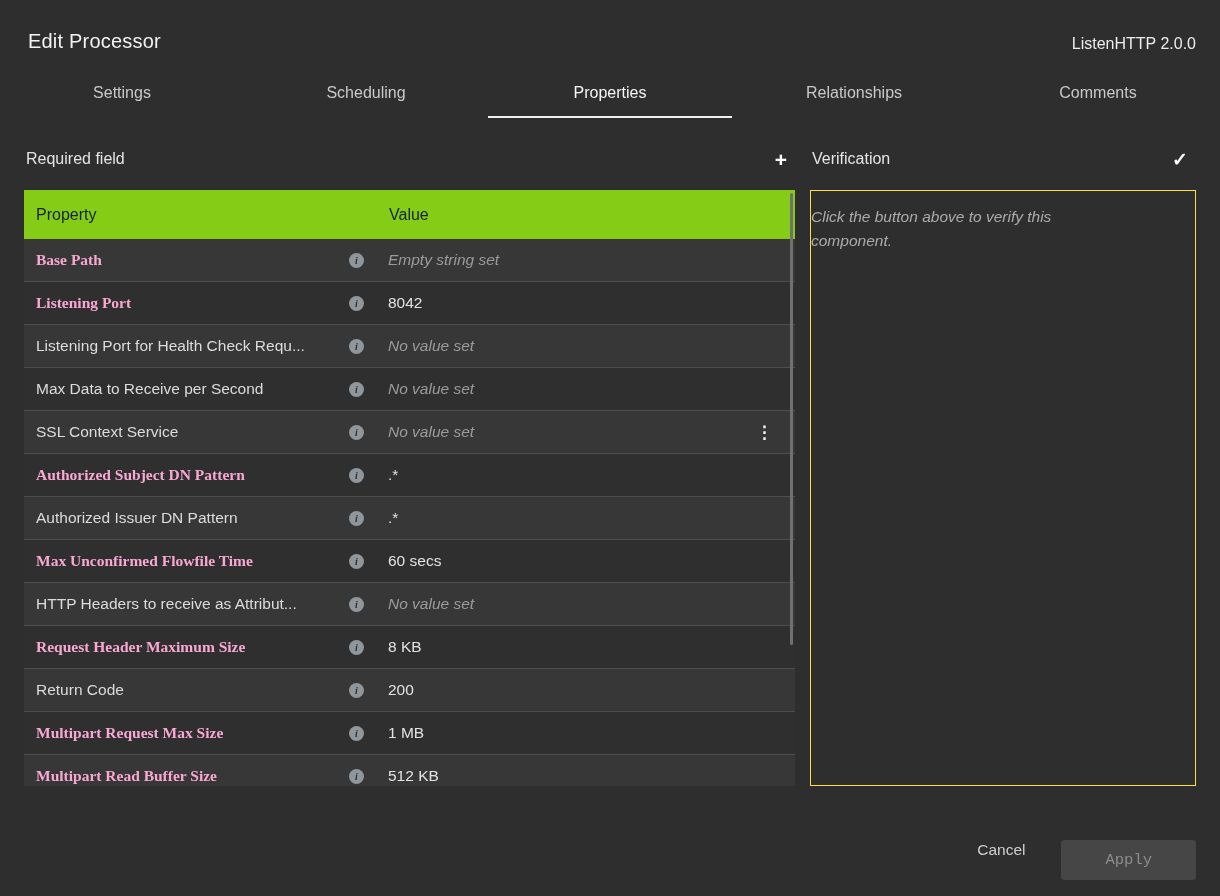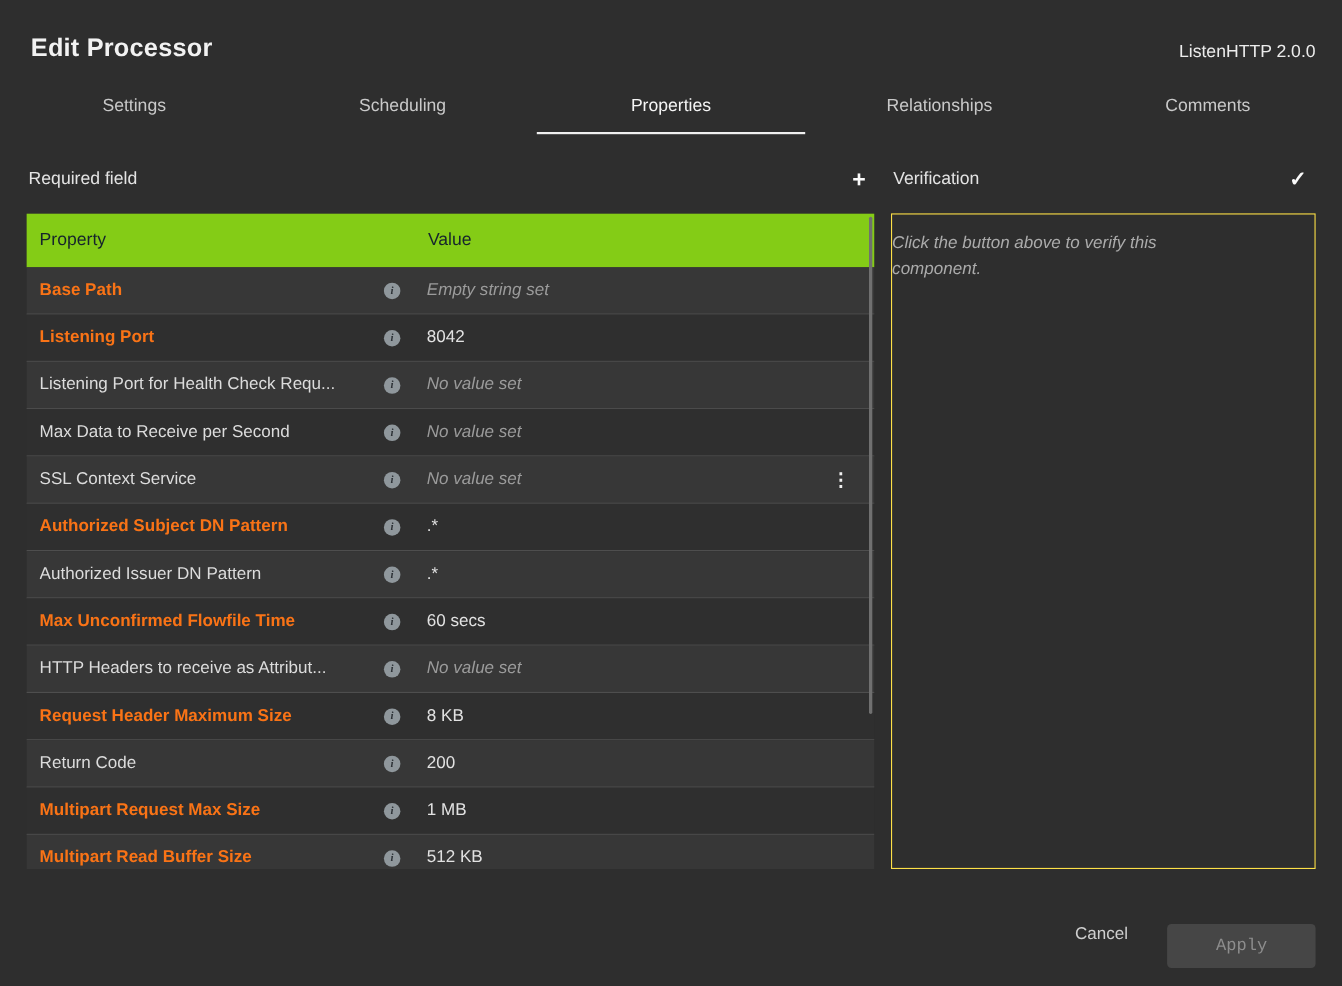--- a/index.html
+++ b/index.html
@@ -8,21 +8,21 @@
     width: 1220px; height: 896px;
     background: #2e2e2e;
     font-family: "Liberation Sans", sans-serif;
     color: #e8e8e8;
     overflow: hidden;
     position: relative;
   }
 
   
   .header { display: flex; justify-content: space-between; align-items: flex-end; padding: 30px 24px 0 28px; }
-  .title { font-size: 23px; font-weight: 700; color: #f2f2f2; margin: 0; letter-spacing: 0.2px; }
+  .title { font-size: 20px; font-weight: 400; color: #f2f2f2; margin: 0; letter-spacing: 0.2px; }
   .subtitle { font-size: 16px; color: #ececec; }
 
   
   .tabs { display: flex; margin-top: 18px; }
   .tab { flex: 1 1 0; text-align: center; padding: 13px 0 14px; font-size: 16px; color: #c9c9c9; cursor: pointer; border-bottom: 2px solid transparent; }
   .tab.active { color: #f5f5f5; border-bottom-color: #f0f0f0; }
 
   
   .main { display: flex; padding: 0 24px; margin-top: 28px; }
   .left-col { width: 771px; flex: none; }
@@ -35,21 +35,21 @@
 
   
   .table-wrap { position: relative; height: 596px; overflow: hidden; background: #2f2f2f; }
   .thead { display: flex; align-items: center; height: 49px; background: #84cc16; color: #16242d; font-size: 16px; padding-left: 12px; }
   .h-prop { width: 353px; }
   .h-val { }
   .prow { display: flex; align-items: center; height: 43px; padding-left: 12px; border-bottom: 1px solid #4e4e4e; font-size: 15.5px; }
   .prow:nth-child(even) { background: #373737; }
   .prow:nth-child(odd)  { background: #2f2f2f; }
   .pname { width: 313px; white-space: nowrap; overflow: hidden; color: #dcdcdc; flex: none; }
-  .pname.bold { font-weight: 700; color: #f97316; }
+  .pname.bold { font-weight: 700; color: #f9a8d4; font-family: Liberation Serif, serif; }
   .info-icon { width: 15px; height: 15px; border-radius: 50%; background: #8f979c; color: #2c3136; font-size: 10px; line-height: 15px; text-align: center; font-weight: 700; font-style: italic; font-family: "Liberation Serif", serif; flex: none; margin-right: 24px; }
   .pval { color: #e2e2e2; }
   .pval.placeholder { color: #9b9b9b; font-style: italic; }
   .dots { margin-left: auto; margin-right: 22px; font-size: 17px; font-weight: 700; color: #f0f0f0; cursor: pointer; }
   .scroll-thumb { position: absolute; top: 3px; right: 2px; width: 3px; height: 452px; background: #707070; border-radius: 3px; }
 
   
   .verify-panel { height: 596px; border: 1px solid #fde047; padding: 14px 0; background: #2e2e2e; }
   .verify-msg { margin: 0; font-style: italic; color: #ababab; font-size: 15.5px; line-height: 1.55; max-width: 320px; }
 

